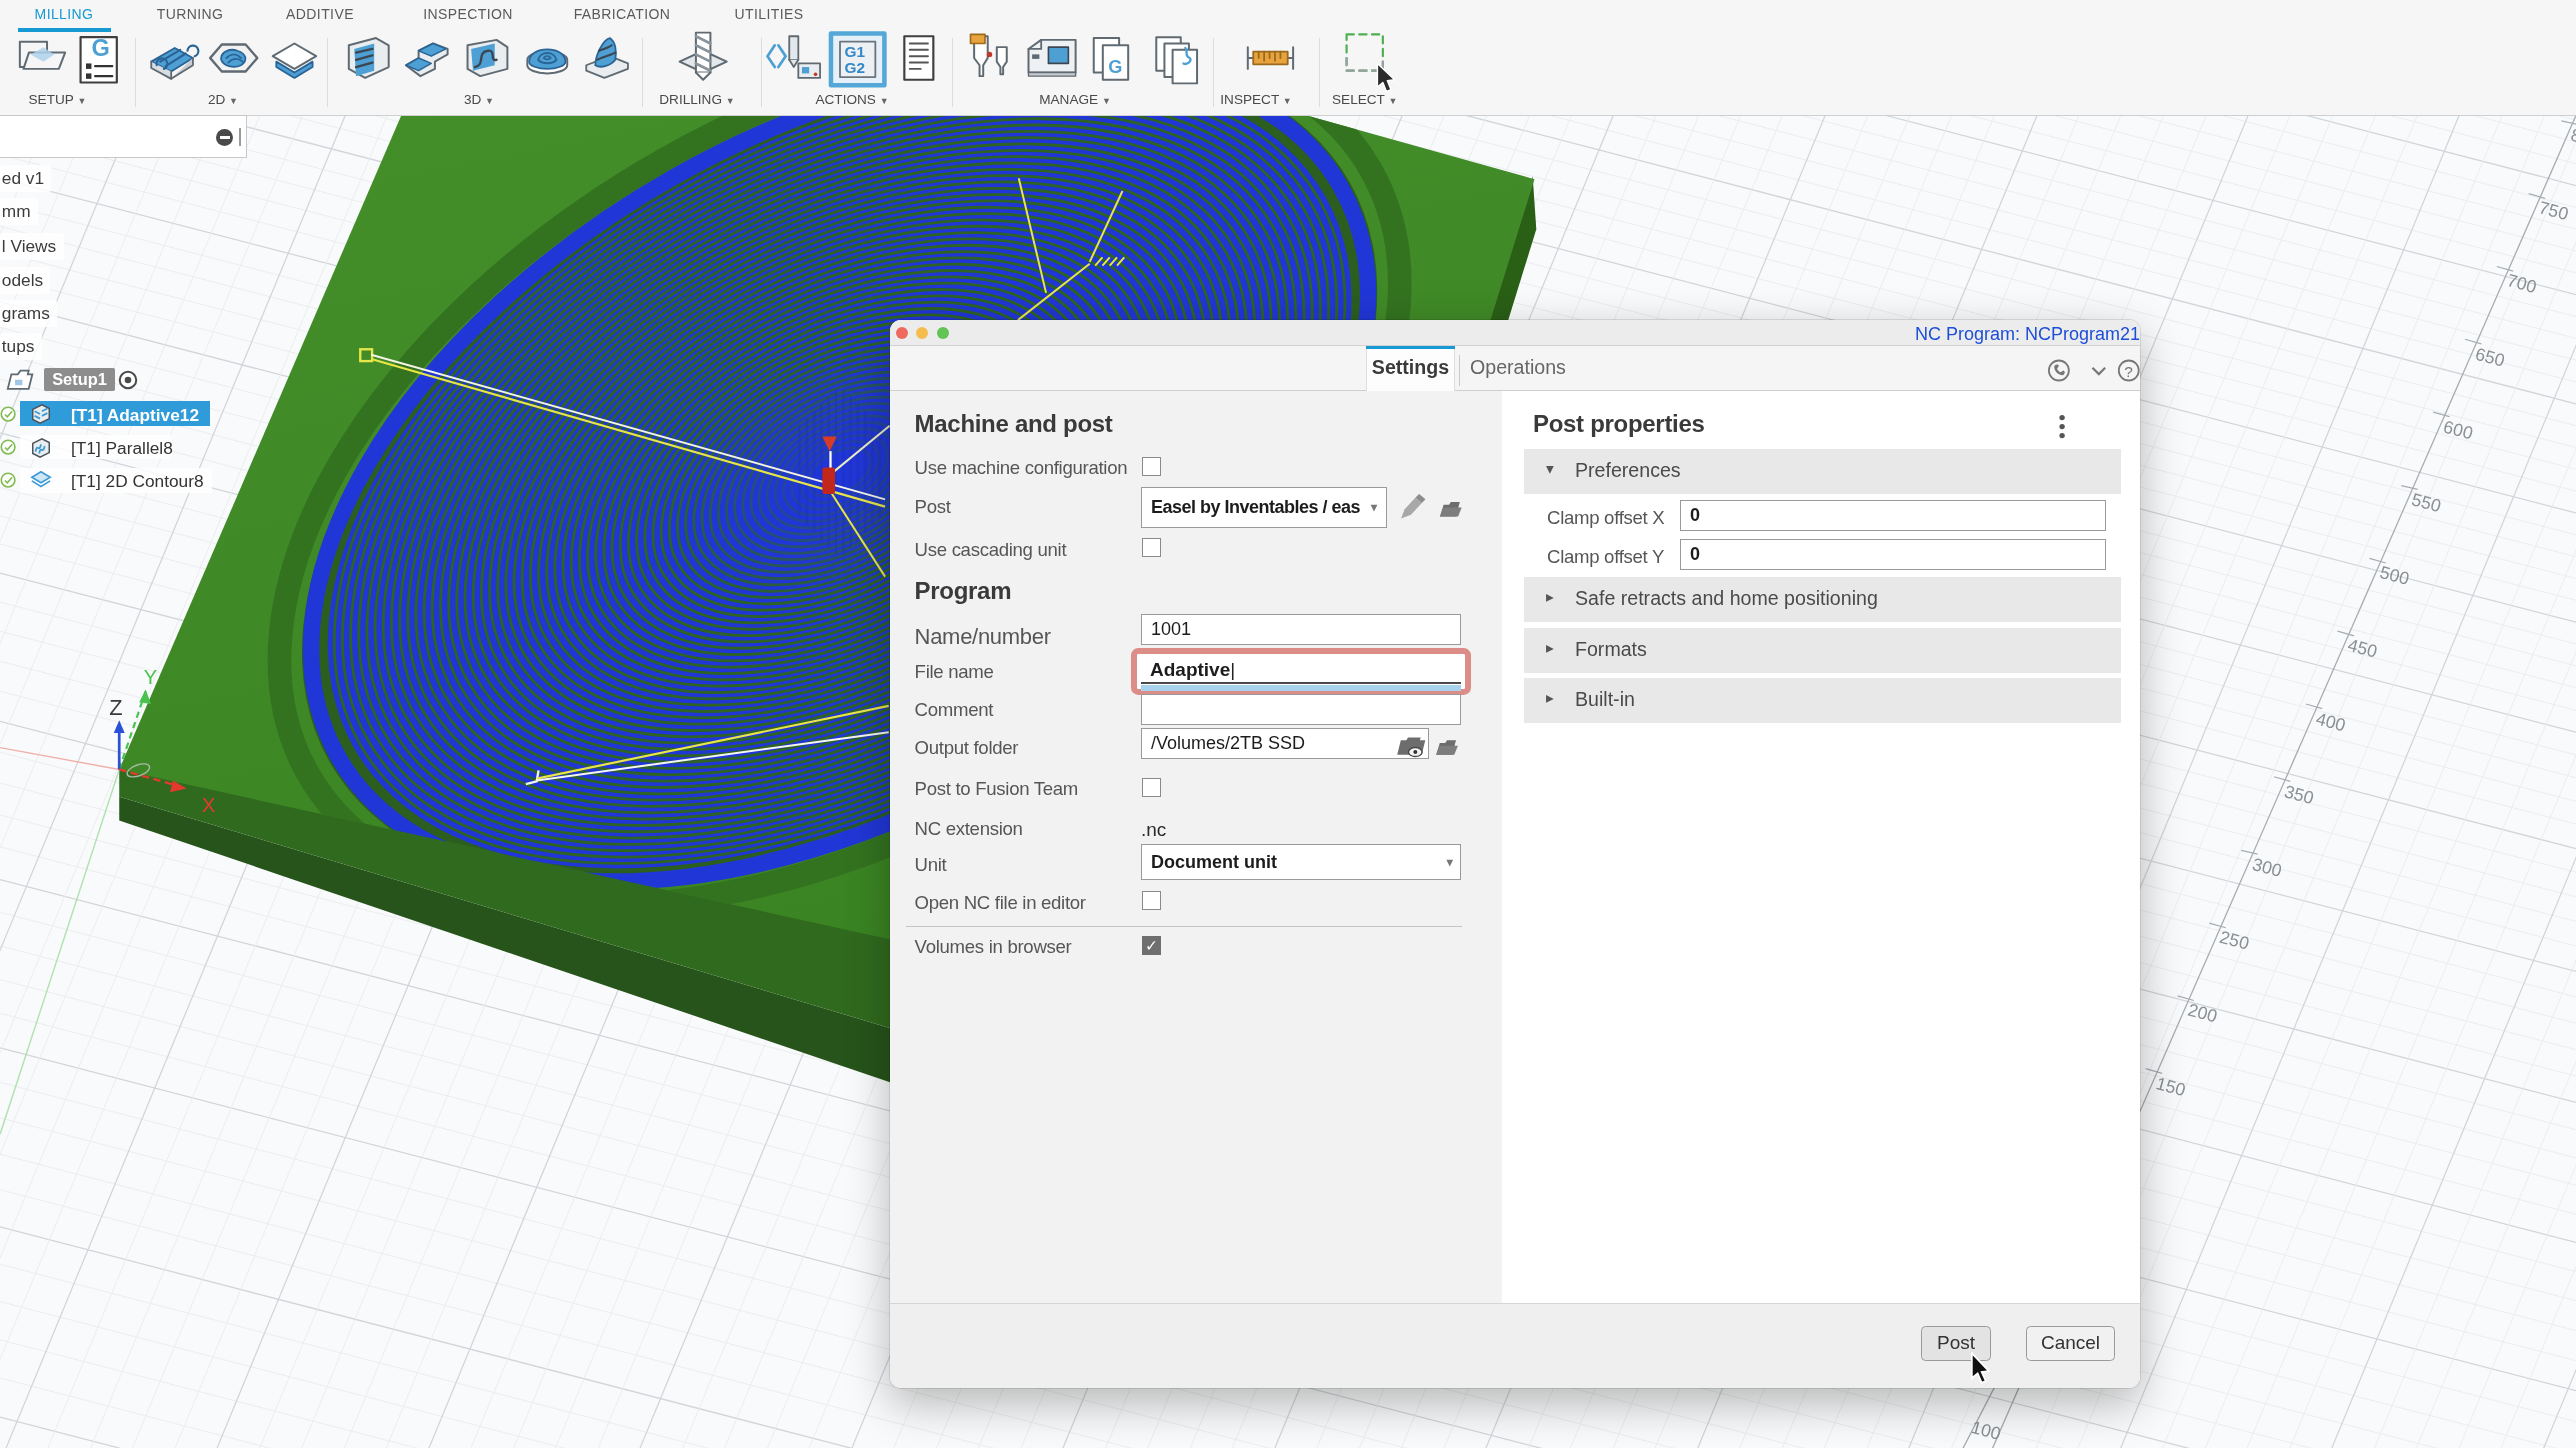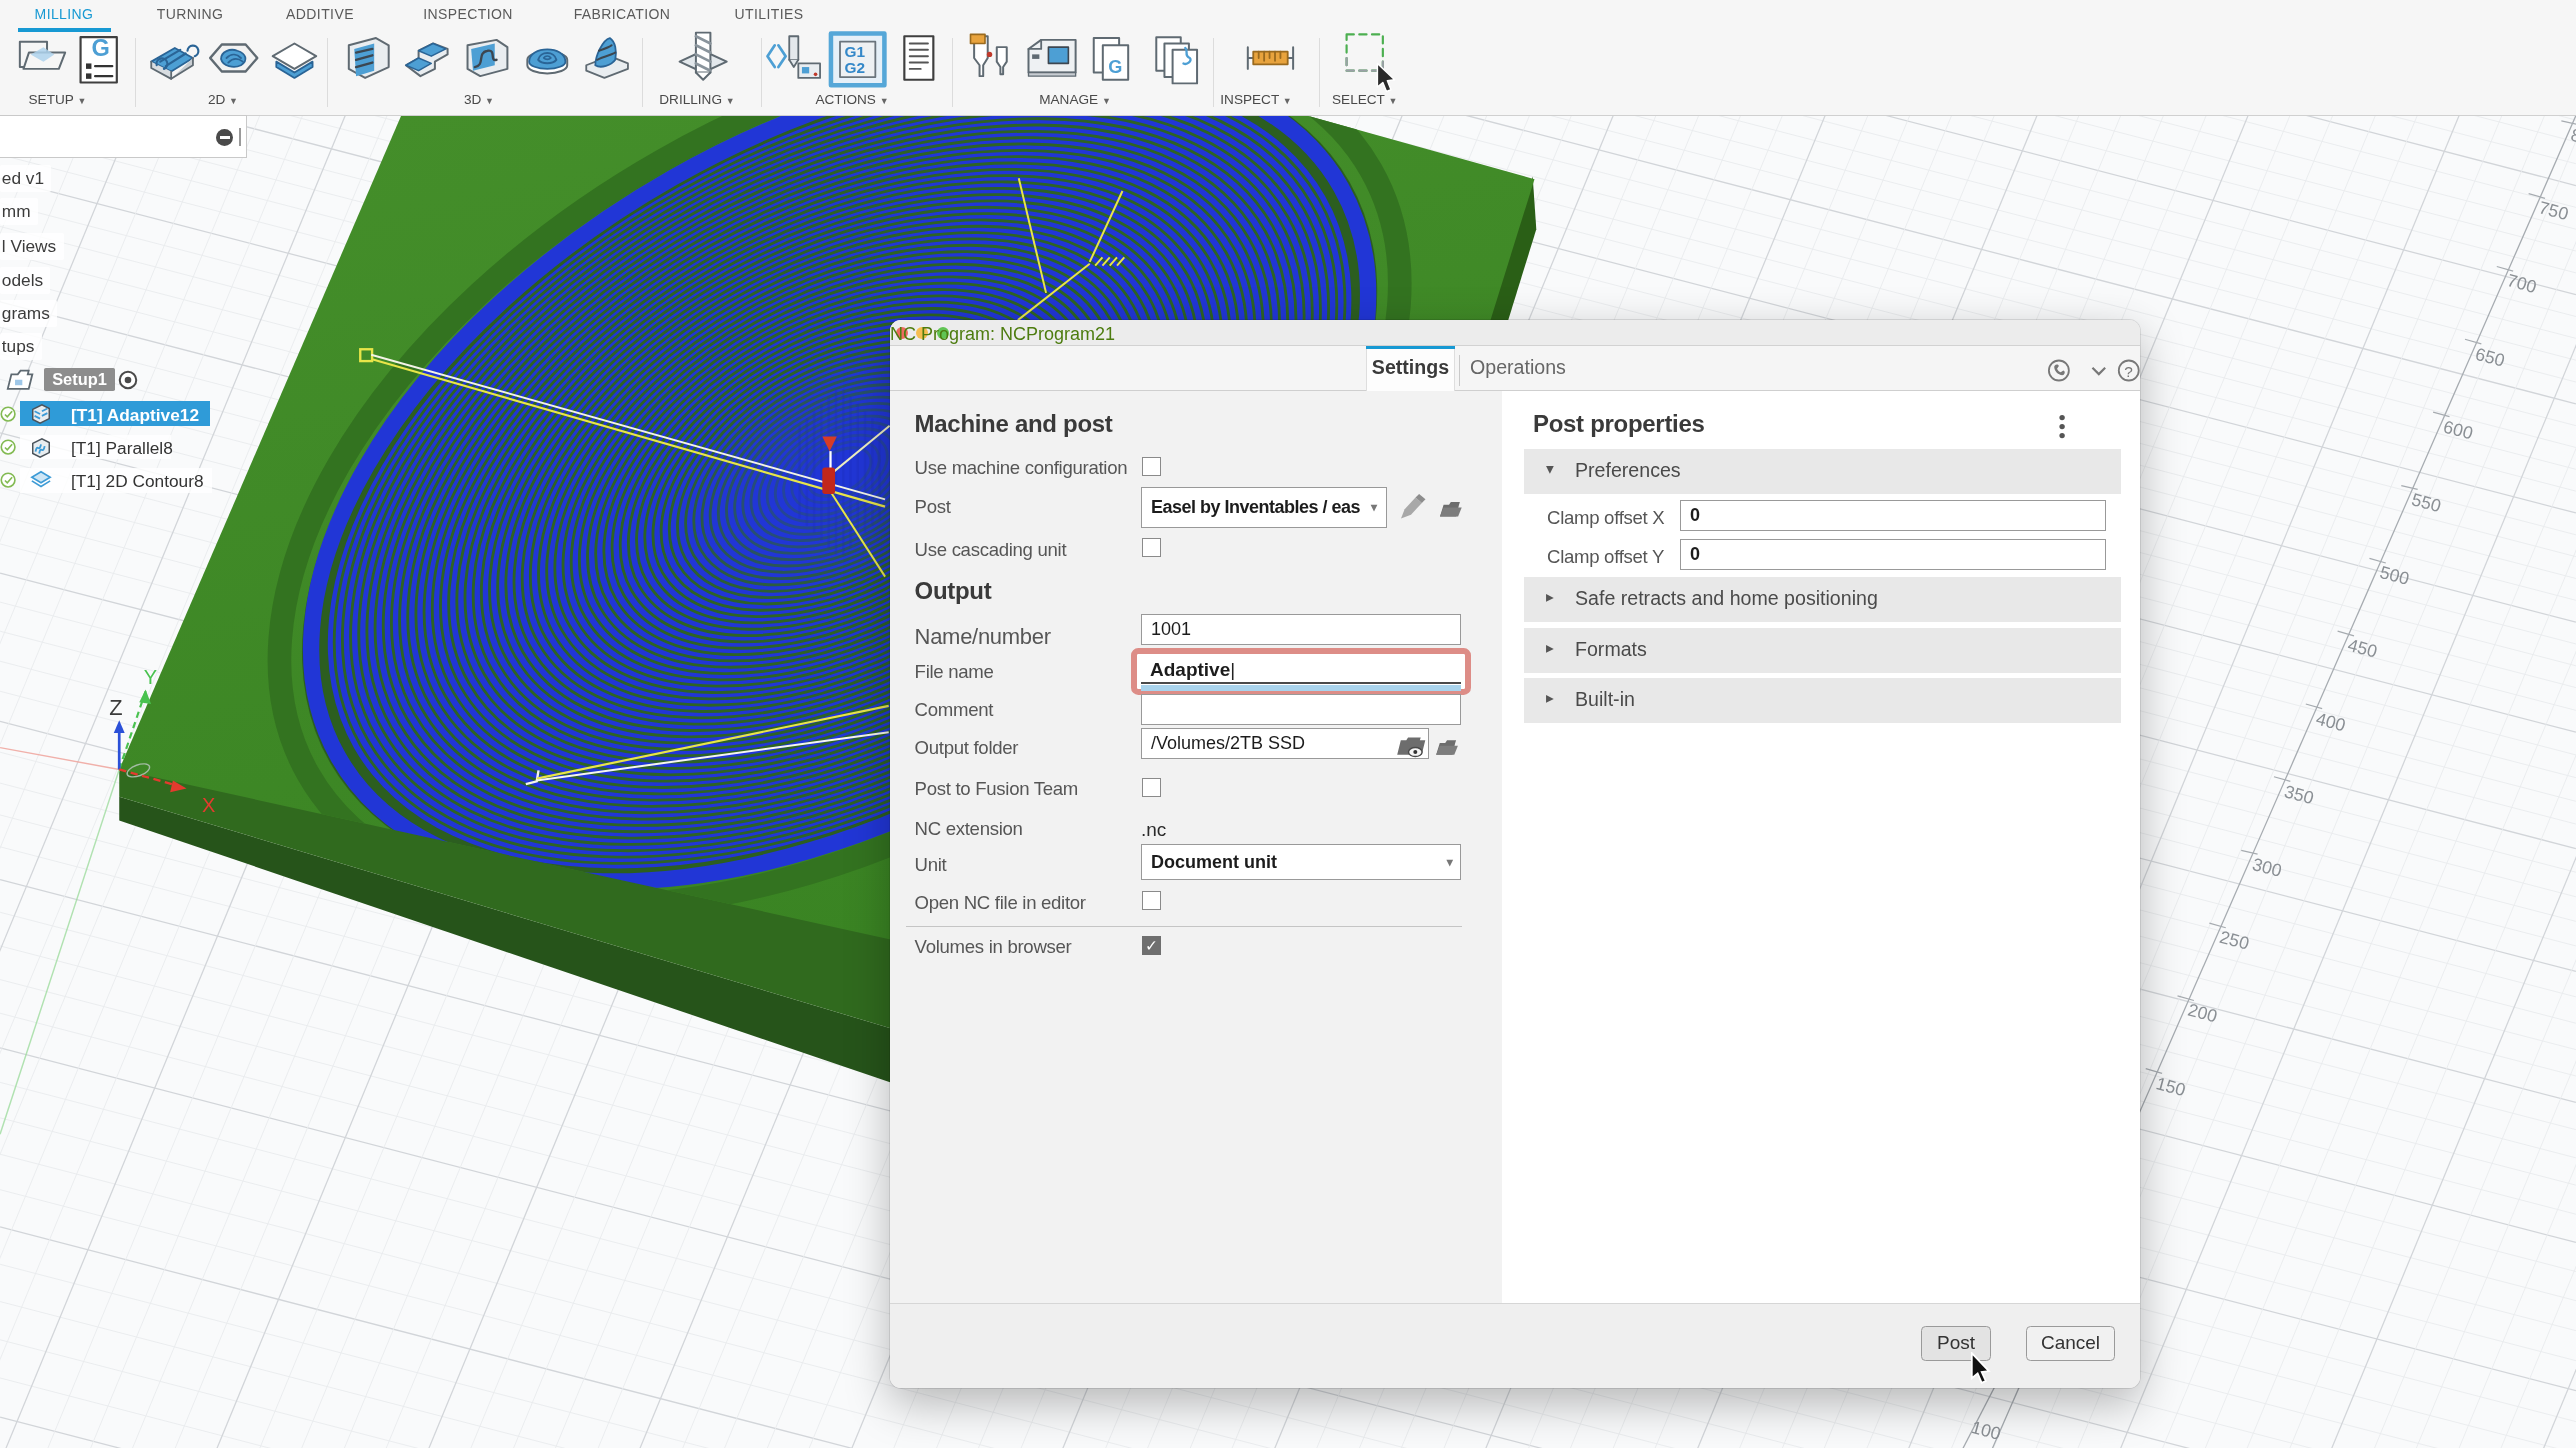--- a/index.html
+++ b/index.html
@@ -565,21 +565,21 @@
 <svg class="abs" style="left:30px;top:469px" width="22" height="22" viewBox="0 0 24 24">
     <path d="M12 3 L22 9 L12 15 L2 9 Z" fill="#cfe6f5" stroke="#3d9bd6" stroke-width="1.8"></path>
     <path d="M2 13 L12 19 L22 13" fill="none" stroke="#3d9bd6" stroke-width="1.8"></path>
   </svg>
 <div class="abs" style="left:71px;top:471px;font-size:17.3px;color:#333">[T1] 2D Contour8</div>
 <div class="abs" style="left:890px;top:320px;width:1250px;height:1068px;background:#f2f2f2;border-radius:11px;box-shadow:0 14.6px 45px rgba(0,0,0,.28),0 0 0 0.9px rgba(0,0,0,.10);overflow:hidden">
     <div class="abs" style="left:0;top:0;width:1250px;height:25.5px;background:#ececec;border-bottom:0.9px solid #d2d2d2"></div>
     <div class="abs" style="left:5.5px;top:6.8px;width:12px;height:12px;border-radius:50%;background:#ee6a5f"></div>
     <div class="abs" style="left:26px;top:6.8px;width:12px;height:12px;border-radius:50%;background:#f5bd4f"></div>
     <div class="abs" style="left:47px;top:6.8px;width:12px;height:12px;border-radius:50%;background:#61c454"></div>
-    <div class="abs" style="left:0;top:4px;width:1250px;text-align:left;font-size:18px;color:#4d7c0f">NC Program: NCProgram21</div>
+    <div class="abs" style="left:0;top:4px;width:1250px;text-align:right;font-size:18px;color:#1d4ed8">NC Program: NCProgram21</div>
     <div class="abs" style="left:0;top:25.5px;width:1250px;height:45px;background:#f5f5f5;border-bottom:0.9px solid #cfcfcf"></div>
     <div class="abs" style="left:476px;top:25.5px;width:89px;height:45px;background:#fdfdfd;border-left:0.9px solid #dedede;border-right:0.9px solid #dedede"></div>
     <div class="abs" style="left:476px;top:25.5px;width:89px;height:3.6px;background:#1799d3"></div>
     <div class="abs" style="left:476px;top:36px;width:89px;text-align:center;font-size:19.6px;font-weight:bold;color:#3a3a3a">Settings</div>
     <div class="abs" style="left:569px;top:35px;width:1.4px;height:31px;background:#c9c9c9"></div>
     <div class="abs" style="left:580px;top:36px;font-size:19.6px;color:#666">Operations</div>
     <svg class="abs" style="left:1148px;top:35px" width="118" height="31" viewBox="0 0 130 34">
 <circle cx="23" cy="17" r="11" fill="none" stroke="#787878" stroke-width="2"></circle>
 <path d="M18 12 c2 -2 4 -2 5 0 l-2 3 c1 2 2 3 4 4 l3 -2 c2 1 2 3 0 5 c-5 1 -11 -5 -10 -10 Z" fill="#787878"></path>
 <path d="M60 14 l7 7 l7 -7" fill="none" stroke="#787878" stroke-width="2.4"></path>
@@ -593,21 +593,21 @@
     <div class="abs" style="left:24.6px;top:176px;font-size:18.6px;color:#565656;letter-spacing:-0.3px;white-space:nowrap">Post</div>
     <div class="abs" style="position:absolute;left:251px;width:320px;height:31px;background:#fff;border:1.4px solid #999;font-size:18px;font-weight:bold;color:#1c1c1c;padding:0 9px;line-height:28px;overflow:hidden;top:167px;width:246px;height:41px;line-height:38px;letter-spacing:-0.5px">Easel by Inventables / eas<span style="position:absolute;right:9px;top:0;color:#777;font-size:12px;letter-spacing:0">▾</span></div>
     <svg class="abs" style="left:508px;top:173px" width="64" height="29" viewBox="0 0 70 32">
 <path d="M3 28 L7 18 L19 5 L26 11 L14 24 Z" fill="#a8a8a8"></path>
 <path d="M19 5 L23 1 L30 7 L26 11 Z" fill="#8d8d8d"></path>
 <path d="M46 26 L50 13 L56 13 L58 10 L68 10 L67 13 L64 26 Z" fill="#6d6d6d"></path>
 <path d="M46 26 L50 16 L70 16 L66 26 Z" fill="#7d7d7d"></path>
 </svg>
     <div class="abs" style="left:24.6px;top:219px;font-size:18.6px;color:#565656;letter-spacing:-0.3px;white-space:nowrap">Use cascading unit</div>
     <div class="abs" style="left:252px;top:218px;width:19px;height:19px;background:#fff;border:1.8px solid #8a8a8a"></div>
-    <div class="abs" style="left:24.6px;top:257px;font-size:24px;color:#3a3a3a;font-weight:bold;letter-spacing:-0.3px">Output</div>
+    <div class="abs" style="left:24.6px;top:257px;font-size:24px;color:#3a3a3a;font-weight:bold;letter-spacing:-0.3px">Program</div>
     <div class="abs" style="left:24.6px;top:304px;font-size:22px;color:#565656;letter-spacing:-0.3px;white-space:nowrap">Name/number</div>
     <div class="abs" style="position:absolute;left:251px;width:320px;height:31px;background:#fff;border:1.4px solid #999;font-size:18px;font-weight:normal;color:#1c1c1c;padding:0 9px;line-height:28px;overflow:hidden;top:294px">1001</div>
     <div class="abs" style="left:24.6px;top:341px;font-size:18.6px;color:#565656;letter-spacing:-0.3px;white-space:nowrap">File name</div>
     <div class="abs" style="left:241px;top:328px;width:340px;height:47px;border:6.4px solid #dd8d87;border-radius:7.3px;background:#fff"></div>
     <div class="abs" style="left:251px;top:337px;width:320px;height:25.5px;background:#fff;font-size:19px;font-weight:bold;color:#1c1c1c;padding:0 9px;line-height:25.5px">Adaptive<span style="font-weight:400;color:#222">|</span></div>
     <div class="abs" style="left:251px;top:362px;width:320px;height:1.8px;background:#4a4a4a"></div>
     <div class="abs" style="left:251px;top:365px;width:320px;height:5.5px;background:#a9d3ec"></div>
     <div class="abs" style="left:24.6px;top:379px;font-size:18.6px;color:#565656;letter-spacing:-0.3px;white-space:nowrap">Comment</div>
     <div class="abs" style="position:absolute;left:251px;width:320px;height:31px;background:#fff;border:1.4px solid #999;font-size:18px;font-weight:bold;color:#1c1c1c;padding:0 9px;line-height:28px;overflow:hidden;top:374px"></div>
     <div class="abs" style="left:24.6px;top:417px;font-size:18.6px;color:#565656;letter-spacing:-0.3px;white-space:nowrap">Output folder</div>

